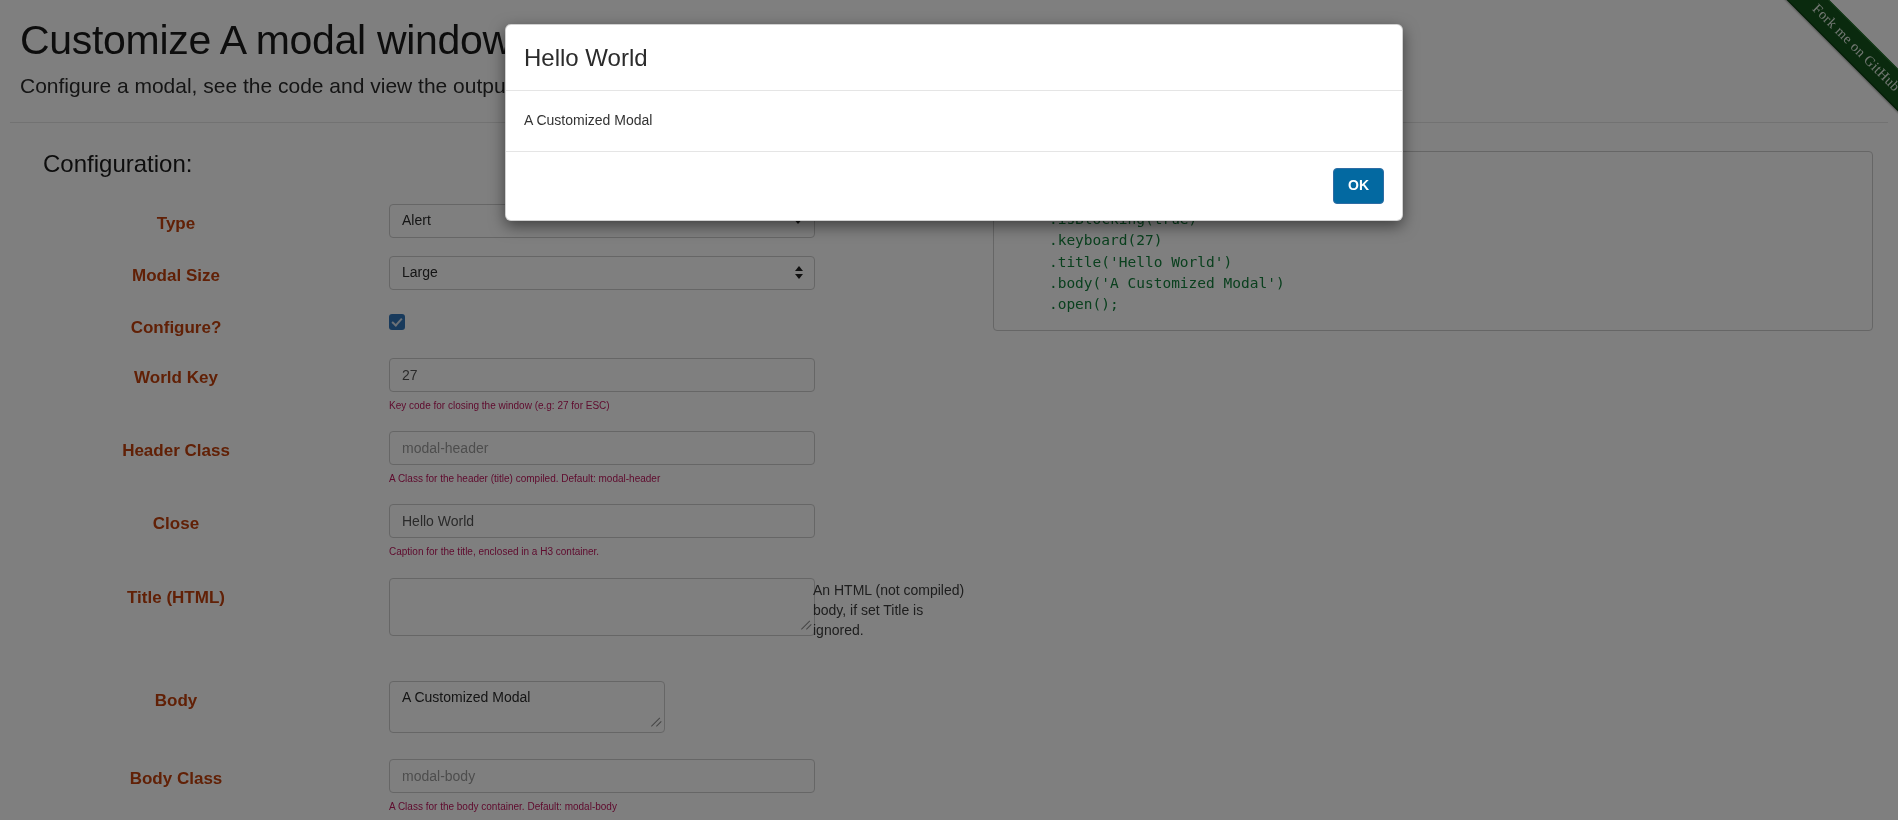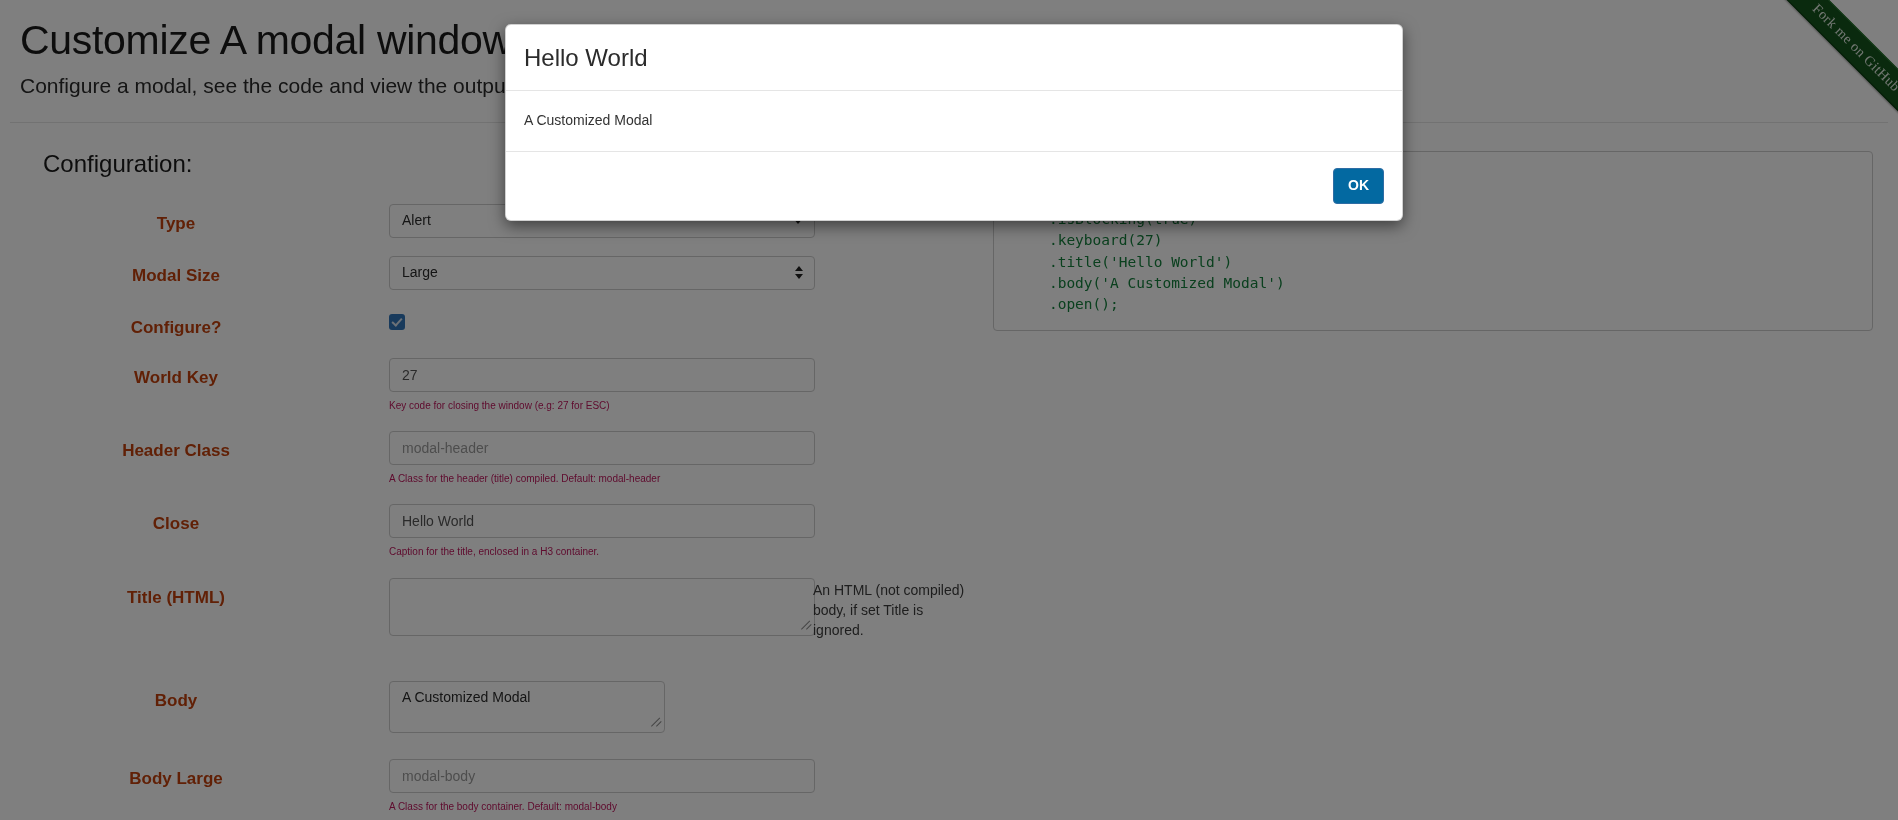--- a/index.html
+++ b/index.html
@@ -389,21 +389,21 @@
         <div class="ctrl-label">Body</div>
         <div class="ctrl-wrap">
           <div style="position:relative;display:inline-block;">
             <textarea class="control ta-body" style="">A Customized Modal</textarea>
             <span class="resize-grip" style="right:2px;bottom:6px;"></span>
           </div>
         </div>
       </div>
 
       <div class="form-group">
-        <div class="ctrl-label">Body Large</div>
+        <div class="ctrl-label">Body Class</div>
         <div class="ctrl-wrap">
           <input class="control" type="text" placeholder="modal-body" style="">
           <span class="help-block">A Class for the body container. Default: modal-body</span>
         </div>
       </div>
 
     </div>
 
     <div class="col-right">
       <div class="code-panel">

